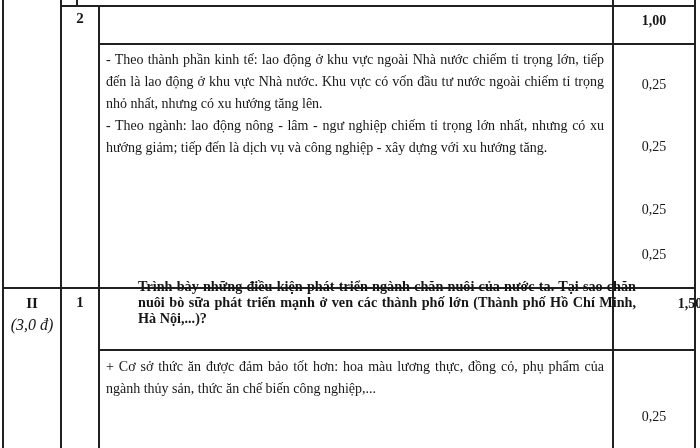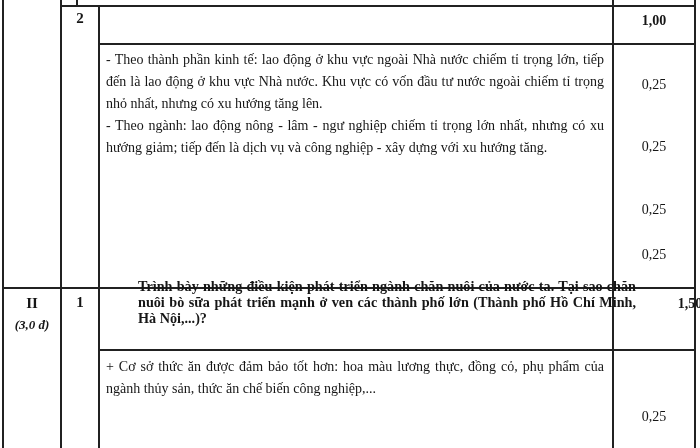--- a/index.html
+++ b/index.html
@@ -12,21 +12,21 @@
   .hline{height:2px;}
   .txt{position:absolute;}
   .num{font-weight:bold;font-size:15px;text-align:center;line-height:20px;}
   .qtext{font-weight:bold;font-size:14.2px;text-align:justify;}
   .pts{width:80px;text-align:center;font-size:14px;line-height:20px;}
   .pts.bold{font-weight:bold;}
   .ans p{margin:0;font-size:14px;line-height:22px;text-align:justify;}
   .ansB p{margin:0 0 3px 0;}
   .it{font-style:italic;}
   .sec-label{font-weight:bold;text-align:center;line-height:21px;font-size:15px;}
-  .sec-pts{font-weight:bold;font-style:italic;font-size:13px;}
+  .sec-pts{font-weight:normal;font-style:italic;font-size:16px;}
 </style>
 </head>
 <body>
 
 <div id="canvas">
 
   <div class="vline" style="left:2px;top:0;height:448px;"></div>
   <div class="vline" style="left:60px;top:0;height:448px;"></div>
   <div class="vline" style="left:76px;top:0;height:7px;"></div>
   <div class="vline" style="left:98px;top:5px;height:443px;"></div>

